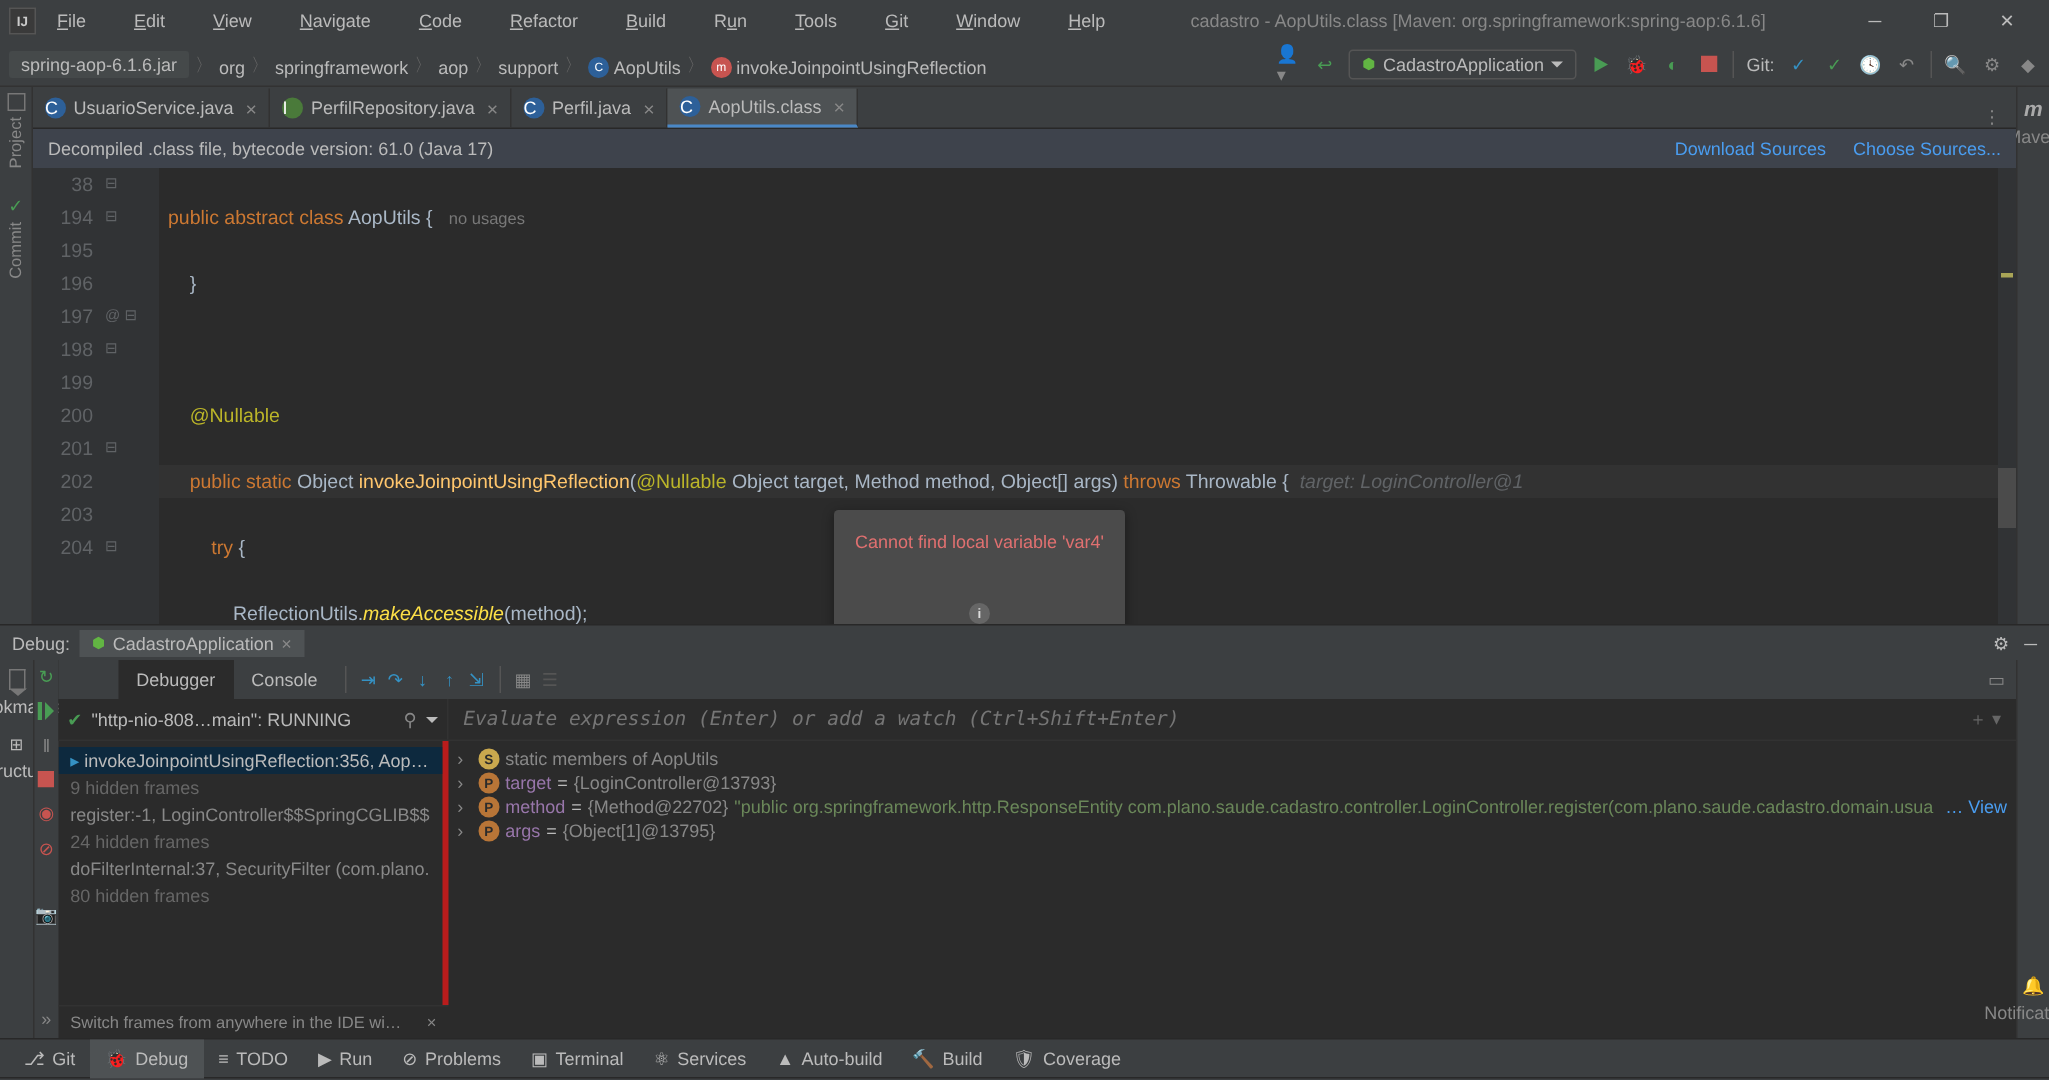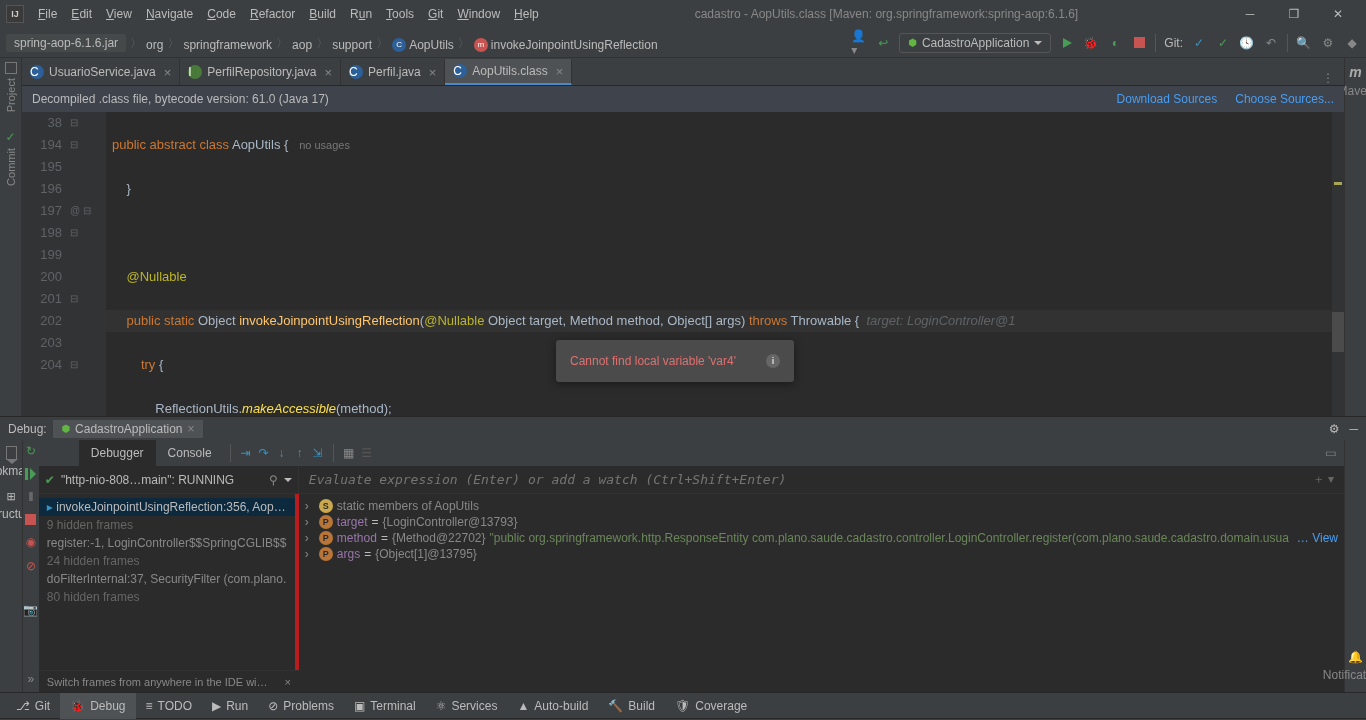--- a/index.html
+++ b/index.html
@@ -1,19 +1,19 @@
 <!DOCTYPE html>
 <html><head>
 <meta charset="utf-8">
 <style>
 * { margin:0; padding:0; box-sizing:border-box; font-family:"Segoe UI",Arial,sans-serif; }
 body { background:#2b2b2b; color:#bbb; font-size:12px; width:1366px; height:720px; overflow:hidden; position:relative; }
 .titlebar { height:28px; background:#3c3f41; display:flex; align-items:center; padding:4px 6px; color:#bbb; }
 .titlebar .logo { width:18px; height:18px; background:#3a3a3a; border:1px solid #555; display:flex; align-items:center; justify-content:center; font-size:9px; font-weight:bold; color:#ccc; margin-right:8px;}
-.titlebar .menus { display:flex; gap:2px; }
+.titlebar .menus { display:flex; gap:20px; }
 .titlebar .menus span { padding:3px 6px; cursor:pointer; }
 .titlebar .menus span u { text-decoration:underline; }
 .titlebar .title { flex:1; text-align:center; color:#888; font-size:12px; }
 .titlebar .wbtn { width:44px; height:28px; display:flex; align-items:center; justify-content:center; color:#bbb; }
 .toolbar { height:30px; background:#3c3f41; border-bottom:1px solid #323232; display:flex; align-items:center; padding:0 6px; font-size:12px; }
 .crumb { display:flex; align-items:flex-end; color:#bbb; }
 .crumb .sep { color:#666; margin:0 4px; }
 .crumb .ic { width:14px; height:14px; border-radius:7px; display:inline-flex; align-items:center; justify-content:center; font-size:8px; margin-right:3px;}
 .ic-class{background:#2d6099;color:#fff;}
 .ic-method{background:#c75450;color:#fff;}
@@ -47,21 +47,21 @@
 .kw{color:#cc7832;}
 .type{color:#a9b7c6;}
 .ann{color:#bbb529;}
 .fn{color:#ffc66d;}
 .it{color:#fde047;font-style:italic;}
 .param{color:#a9b7c6;}
 .hint{color:#606366;font-style:italic;}
 .usages{color:#787878;font-size:11px;}
 .line{height:22px;padding-left:6px;}
 .line.cur{background:#323232;}
-.tooltip-err{position:absolute;left:450px;top:228px;background:#4b4b4b;color:#e07070;padding:10px 14px;border-radius:3px;display:flex;align-items:center;gap:30px;box-shadow:0 2px 8px rgba(0,0,0,.4);font-family:"Segoe UI";font-size:12px;}
+.tooltip-err{position:absolute;left:450px;top:228px;background:#4b4b4b;color:#e07070;padding:10px 14px;border-radius:3px;display:flex;align-items:center;gap:30px;box-shadow:0 2px 8px rgba(0,0,0,.4);font-family:"Segoe UI";font-size:12px;flex-direction:column;}
 .tooltip-err .info{width:14px;height:14px;border-radius:7px;background:#666;color:#ddd;display:flex;align-items:center;justify-content:center;font-size:9px;font-weight:bold;}
 .scrollbar{position:absolute;right:0;top:0;width:12px;height:100%;background:#313335;}
 .sb-mark{position:absolute;right:2px;width:8px;height:3px;}
 
 .right-gutter{width:22px;background:#3c3f41;border-left:1px solid #323232;display:flex;flex-direction:column;align-items:center;padding-top:6px;gap:20px;color:#888;}
 .right-gutter .m-ic{font-style:italic;font-weight:bold;font-size:14px;color:#aaa;}
 
 .dbg-header{height:24px;background:#3c3f41;border-top:1px solid #282828;display:flex;align-items:center;padding:0 8px;font-size:12px;color:#bbb;}
 .dbg-header .tab-d{padding:2px 8px;background:#4e5254;display:flex;align-items:center;gap:5px;}
 .dbg-header .right{margin-left:auto;display:flex;gap:10px;}

